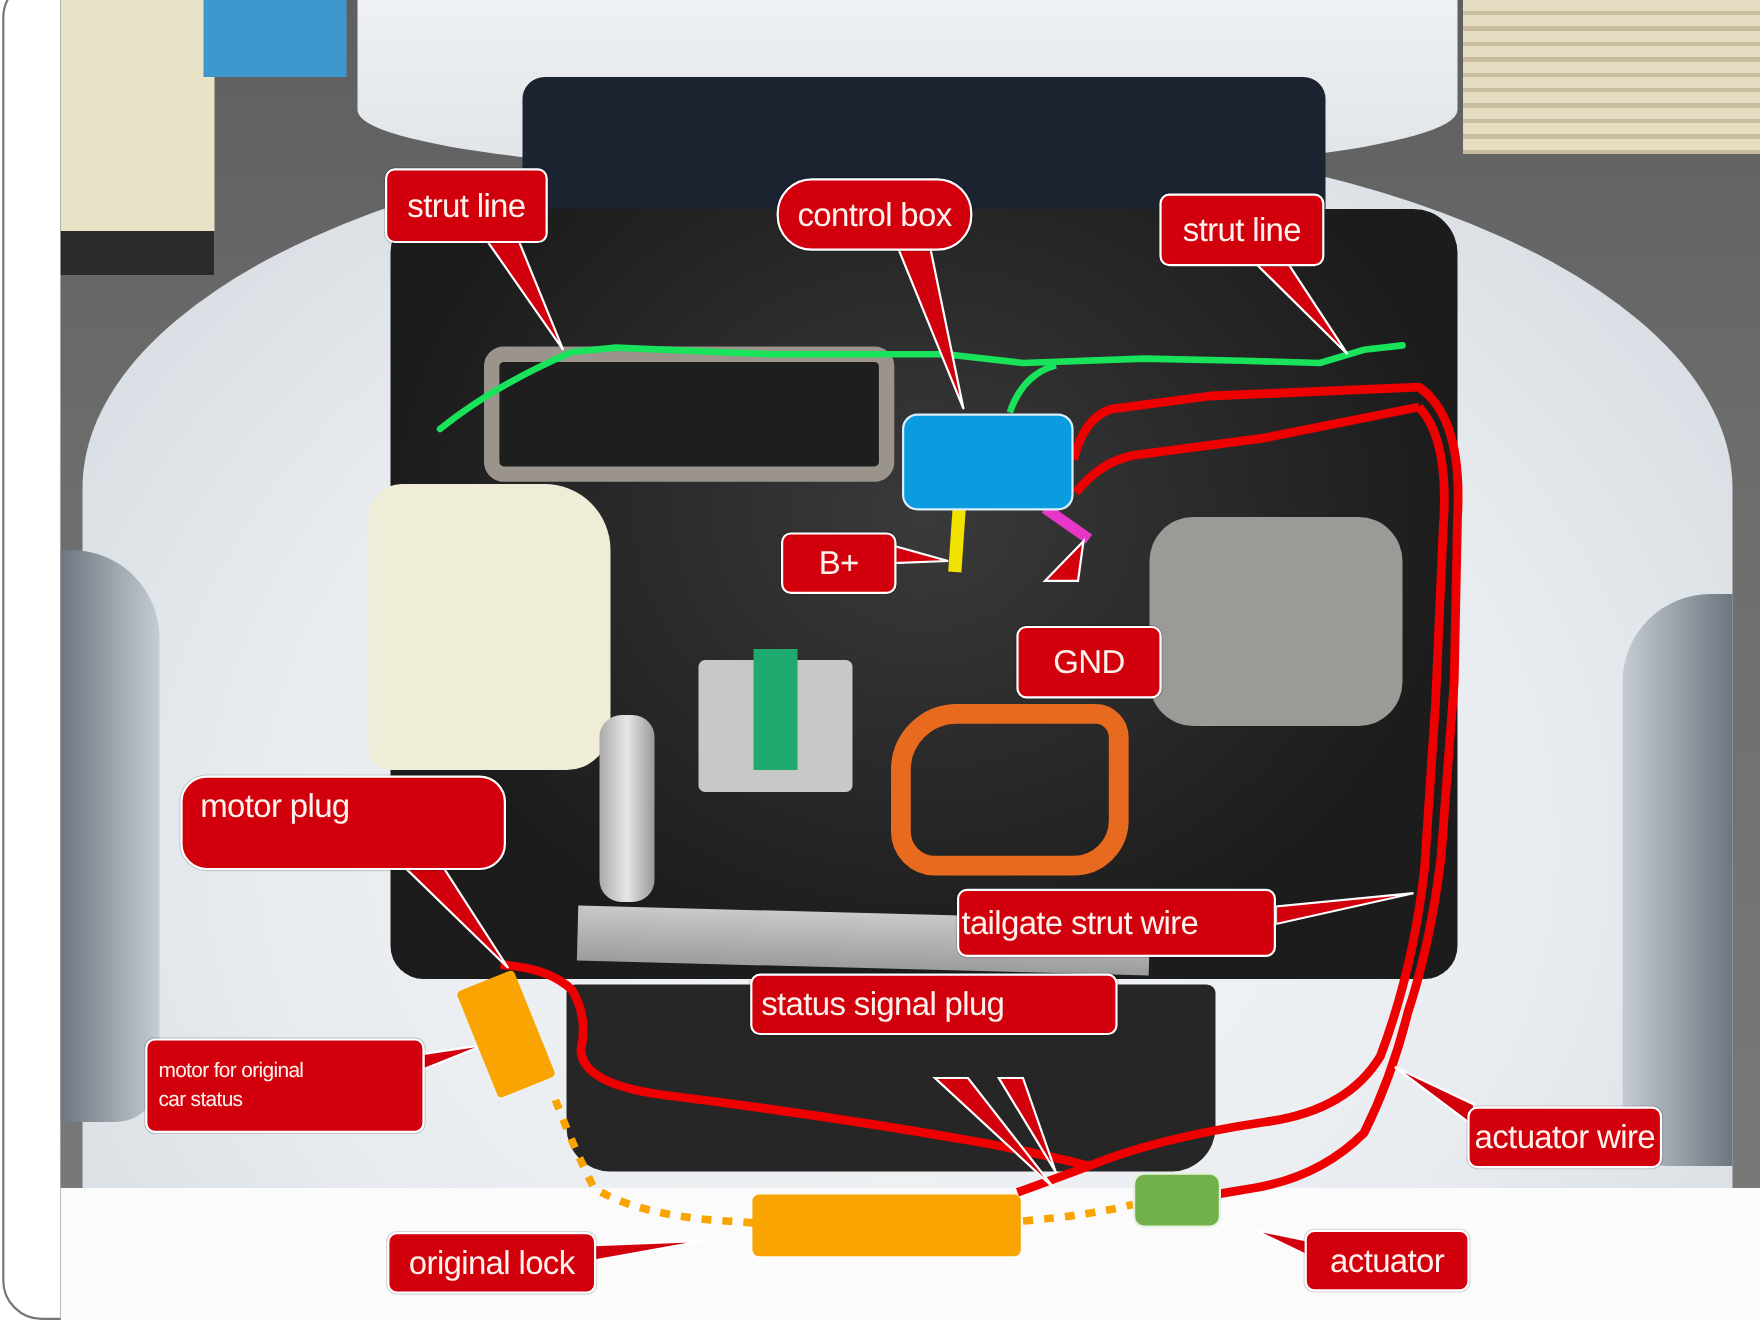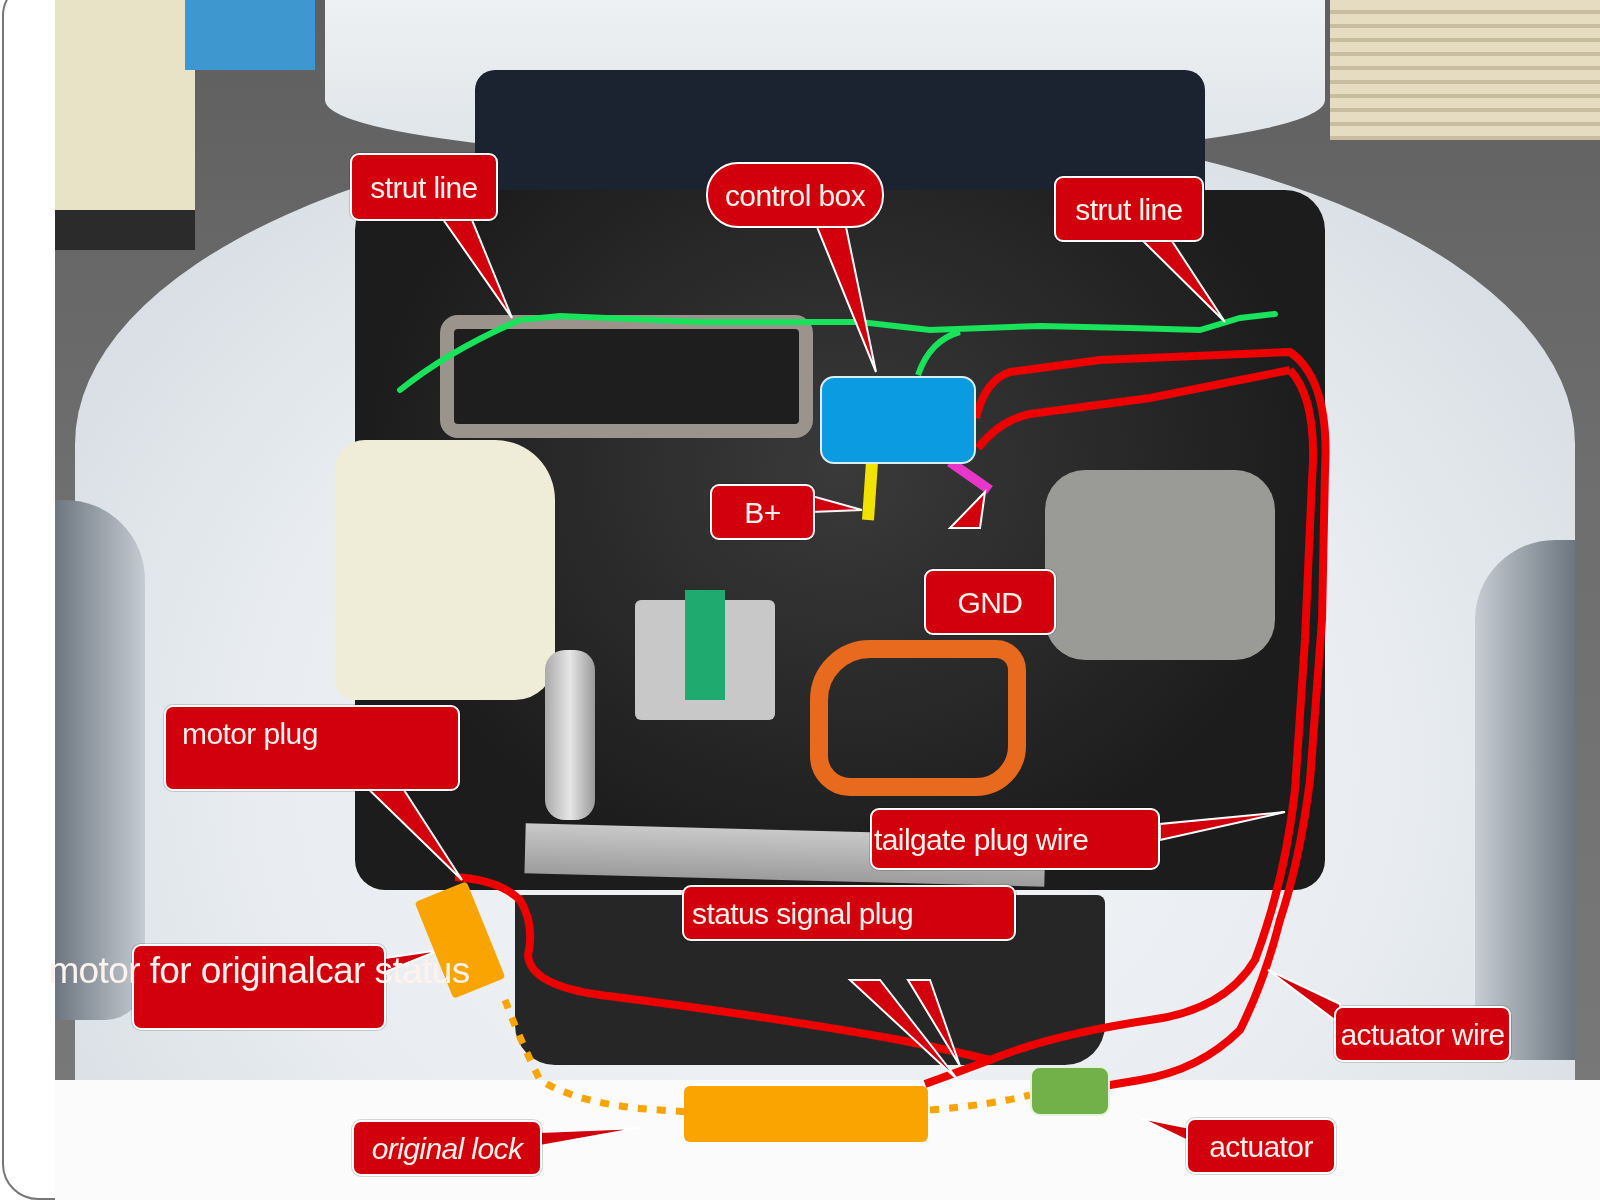--- a/index.html
+++ b/index.html
@@ -52,22 +52,22 @@
                  background: linear-gradient(270deg, #6d7680, #c5ccd3); border-radius: 80px 0 0 40px; }
   .bumper { position: absolute; left: 0; top: 1080px; width: 100%; height: 120px; background: #fbfbfb; }
   
   svg.overlay { position: absolute; left: 0; top: 0; width: 1600px; height: 1200px; }
   .callout { position: absolute; background: #d2000d; color: #fff2ec;
              border: 2px solid #ffffff; border-radius: 9px;
              box-shadow: 0 0 0 1px rgba(0,0,0,0.15);
              font-size: 30px; line-height: 1.1; letter-spacing: -0.6px;
              display: flex; align-items: center; justify-content: center; padding: 0 10px;
              box-sizing: border-box; white-space: nowrap; }
-  .callout.left { justify-content: flex-start; align-items: flex-start; padding-top: 10px; padding-left: 16px; }
-  .callout.multi { align-items: flex-start; justify-content: center; font-size: 37px; line-height: 1.35; padding-left: 10px; }
+  .callout.left { justify-content: flex-start; align-items: flex-start; padding-top: 10px; padding-left: 16px; border-radius: 24px; }
+  .callout.multi { flex-direction: column; align-items: flex-start; justify-content: center; font-size: 19px; line-height: 1.35; padding-left: 10px; }
   .marker { position: absolute; border-radius: 8px; }
 </style>
 </head>
 <body>
 
 <div class="frame"></div>
 
 <div class="photo">
   <div class="asphalt"></div>
   <div class="shutter"></div>
@@ -127,21 +127,21 @@
 <div class="marker" style="left:432px; top:888px; width:56px; height:104px; background:#f9a400; border-radius:4px; transform:rotate(-22deg);"></div>
 <div class="marker" style="left:684px; top:1086px; width:244px; height:56px; background:#f9a400; border-radius:6px;"></div>
 <div class="marker" style="left:1030px; top:1066px; width:76px; height:46px; background:#72b04a; border:2px solid #e6f2dd; border-radius:10px;"></div>
 
 <div class="callout" style="left:350px; top:153px; width:148px; height:68px;">strut line</div>
 <div class="callout" style="left:706px; top:162px; width:178px; height:66px;border-radius:32px;">control box</div>
 <div class="callout" style="left:1054px; top:176px; width:150px; height:66px;">strut line</div>
 <div class="callout" style="left:710px; top:484px; width:105px; height:56px;">B+</div>
 <div class="callout" style="left:924px; top:526px; width:132px; height:66px;margin-top:43px;">GND</div>
 <div class="callout left" style="left:164px; top:705px; width:296px; height:86px;">motor plug</div>
-<div class="callout" style="left:870px; top:808px; width:290px; height:62px; justify-content:flex-start; padding-left:2px;">tailgate plug wire</div>
+<div class="callout" style="left:870px; top:808px; width:290px; height:62px; justify-content:flex-start; padding-left:2px;">tailgate strut wire</div>
 <div class="callout multi" style="left:132px; top:944px; width:254px; height:86px;">
   <span>motor for original</span>
   <span>car status</span>
 </div>
 <div class="callout" style="left:682px; top:885px; width:334px; height:56px; justify-content:flex-start; padding-left:8px;">status signal plug</div>
 <div class="callout" style="left:1334px; top:1006px; width:177px; height:56px;">actuator wire</div>
-<div class="callout" style="left:352px; top:1120px; width:190px; height:56px;font-style:italic;">original lock</div>
+<div class="callout" style="left:352px; top:1120px; width:190px; height:56px;">original lock</div>
 <div class="callout" style="left:1186px; top:1118px; width:150px; height:56px;">actuator</div>
 
 </body></html>

